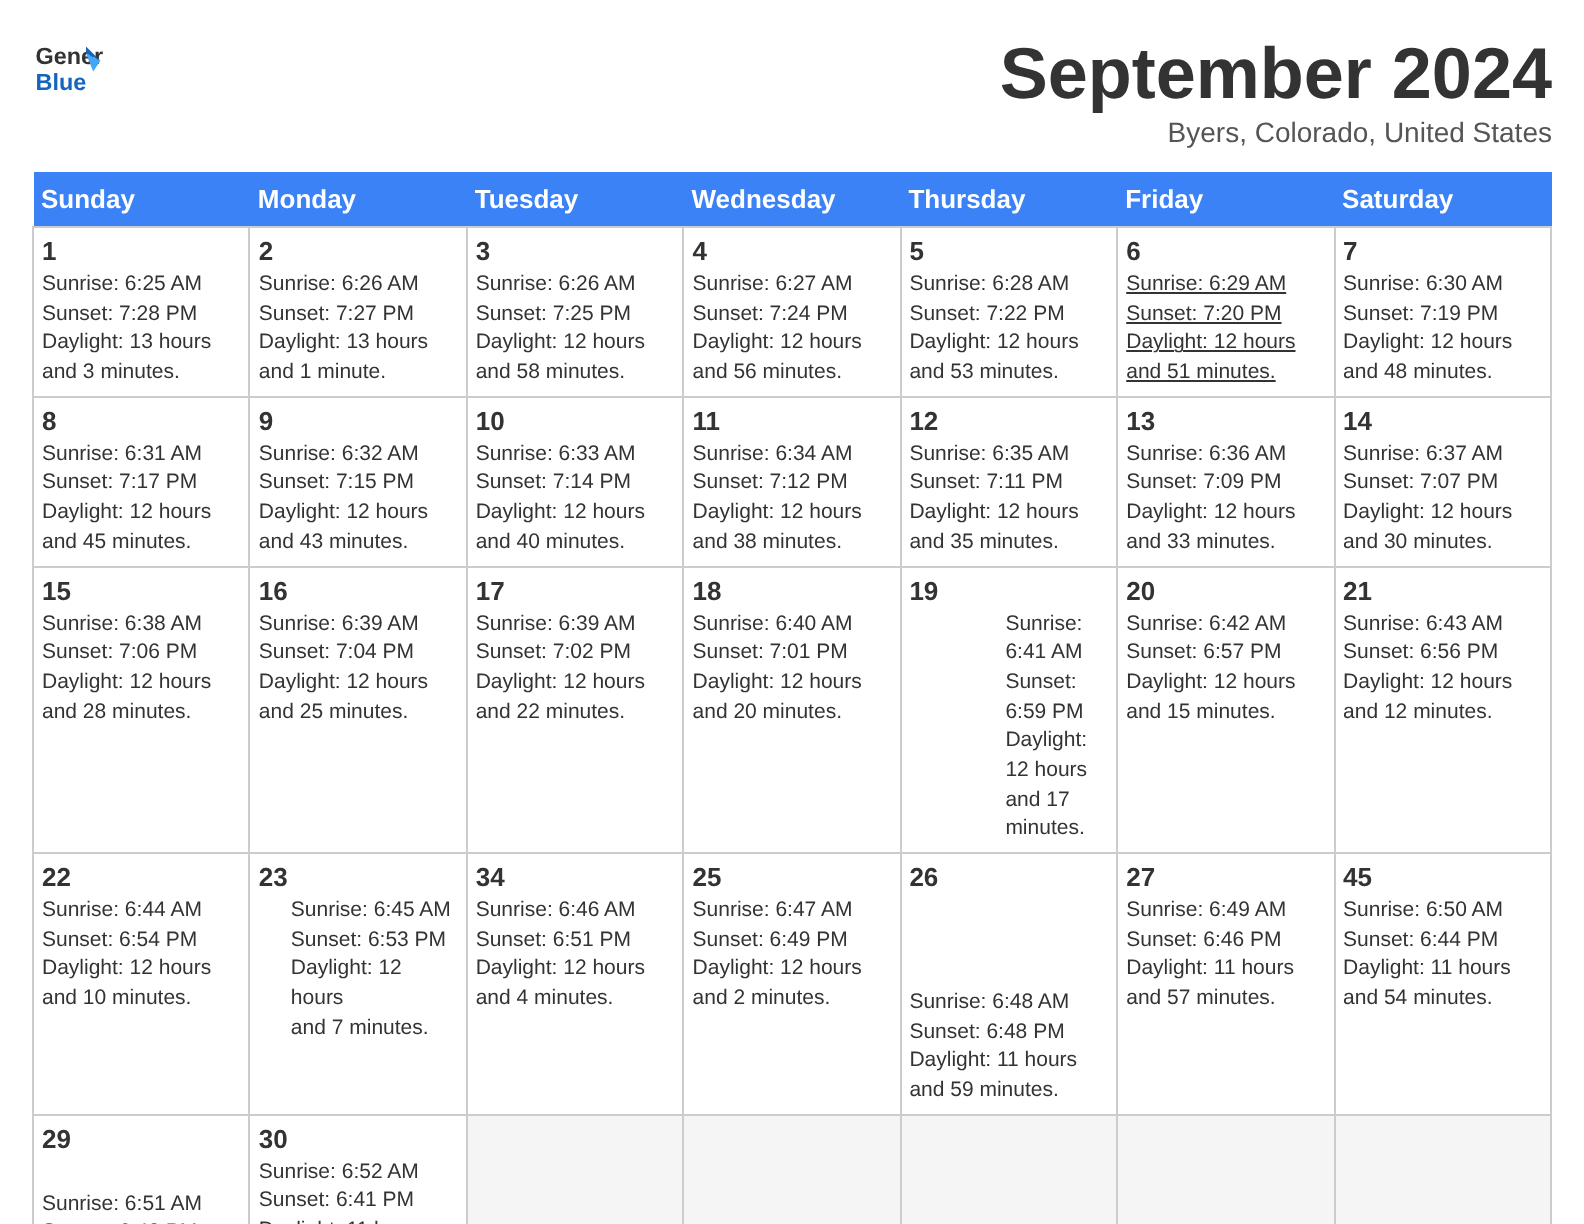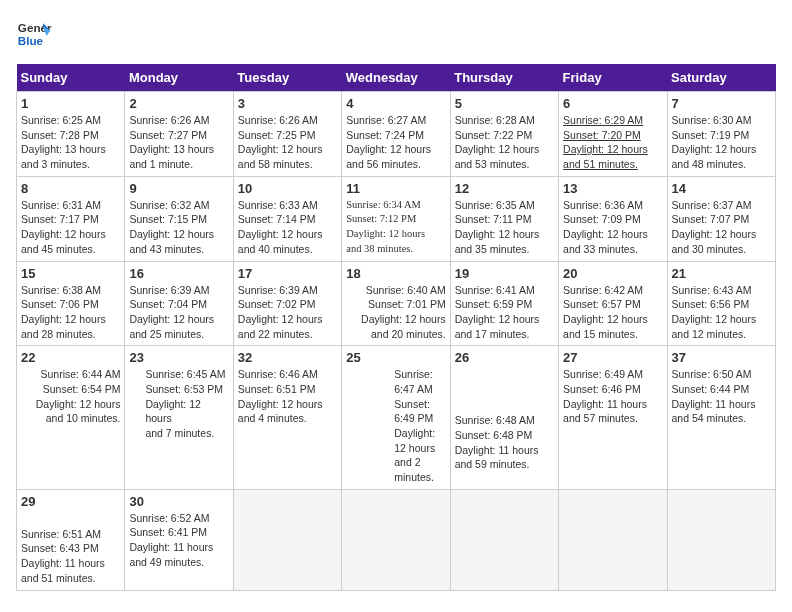--- a/index.html
+++ b/index.html
@@ -36,21 +36,21 @@
     .subtitle {
       font-size: 14px;
       color: #555;
     }
     table {
       width: 100%;
       border-collapse: collapse;
       font-size: 11px;
     }
     thead tr th {
-      background-color: #4c1d95;
+      background-color: #3b82f6;
       color: #fff;
       padding: 6px 4px;
       text-align: left;
       font-size: 13px;
       font-weight: bold;
     }
     tbody tr td {
       border: 1px solid #ccc;
       vertical-align: top;
       padding: 4px;
@@ -78,20 +78,24 @@
 
 <div class="header-area">
   <div class="logo">
     <svg class="logo-icon" viewBox="0 0 40 40">
       <text x="2" y="18" font-size="13" font-weight="bold" fill="#333">General</text>
       <text x="2" y="32" font-size="13" font-weight="bold" fill="#1565c0">Blue</text>
       <polygon points="30,8 38,16 30,12" fill="#1565c0"></polygon>
       <polygon points="30,12 38,16 34,22" fill="#42a5f5"></polygon>
     </svg>
   </div>
+  <div class="title-area">
+    <div class="month-title">September 2024</div>
+    <div class="subtitle">Byers, Colorado, United States</div>
+  </div>
 </div>
 
 <table>
   <thead>
     <tr>
     <th>Sunday</th>
         <th>Monday</th>
         <th>Tuesday</th>
         <th>Wednesday</th>
         <th>Thursday</th>
@@ -168,21 +172,21 @@
         </td>
         <td>
           <span class="day-num">10</span>
           <div class="day-info" style="white-space: pre-line;">Sunrise: 6:33 AM
 Sunset: 7:14 PM
 Daylight: 12 hours
 and 40 minutes.</div>
         </td>
         <td>
           <span class="day-num">11</span>
-          <div class="day-info" style="white-space: pre-line; font-family: Liberation Serif, serif;">Sunrise: 6:34 AM
+          <div class="day-info" style="white-space: pre-line;">Sunrise: 6:34 AM
 Sunset: 7:12 PM
 Daylight: 12 hours
 and 38 minutes.</div>
         </td>
         <td>
           <span class="day-num">12</span>
           <div class="day-info" style="white-space: pre-line;">Sunrise: 6:35 AM
 Sunset: 7:11 PM
 Daylight: 12 hours
 and 35 minutes.</div>
@@ -219,28 +223,28 @@
         </td>
         <td>
           <span class="day-num">17</span>
           <div class="day-info" style="white-space: pre-line;">Sunrise: 6:39 AM
 Sunset: 7:02 PM
 Daylight: 12 hours
 and 22 minutes.</div>
         </td>
         <td>
           <span class="day-num">18</span>
-          <div class="day-info" style="white-space: pre-line; text-align: right;">Sunrise: 6:40 AM
+          <div class="day-info" style="white-space: pre-line;">Sunrise: 6:40 AM
 Sunset: 7:01 PM
 Daylight: 12 hours
 and 20 minutes.</div>
         </td>
         <td>
           <span class="day-num">19</span>
-          <div class="day-info" style="white-space: pre-line;">Sunrise: 6:41 AM
+          <div class="day-info" style="white-space: pre-line; margin-left: 48px;">Sunrise: 6:41 AM
 Sunset: 6:59 PM
 Daylight: 12 hours
 and 17 minutes.</div>
         </td>
         <td>
           <span class="day-num">20</span>
           <div class="day-info" style="white-space: pre-line;">Sunrise: 6:42 AM
 Sunset: 6:57 PM
 Daylight: 12 hours
 and 15 minutes.</div>
@@ -249,62 +253,62 @@
           <span class="day-num">21</span>
           <div class="day-info" style="white-space: pre-line;">Sunrise: 6:43 AM
 Sunset: 6:56 PM
 Daylight: 12 hours
 and 12 minutes.</div>
         </td>
       </tr>
       <tr>
         <td>
           <span class="day-num">22</span>
-          <div class="day-info" style="white-space: pre-line; text-align: right;">Sunrise: 6:44 AM
+          <div class="day-info" style="white-space: pre-line;">Sunrise: 6:44 AM
 Sunset: 6:54 PM
 Daylight: 12 hours
 and 10 minutes.</div>
         </td>
         <td>
           <span class="day-num">23</span>
           <div class="day-info" style="white-space: pre-line; margin-left: 16px;">Sunrise: 6:45 AM
 Sunset: 6:53 PM
 Daylight: 12 hours
 and 7 minutes.</div>
         </td>
         <td>
-          <span class="day-num">32</span>
+          <span class="day-num">34</span>
           <div class="day-info" style="white-space: pre-line;">Sunrise: 6:46 AM
 Sunset: 6:51 PM
 Daylight: 12 hours
 and 4 minutes.</div>
         </td>
         <td>
           <span class="day-num">25</span>
-          <div class="day-info" style="white-space: pre-line; margin-left: 48px;">Sunrise: 6:47 AM
+          <div class="day-info" style="white-space: pre-line;">Sunrise: 6:47 AM
 Sunset: 6:49 PM
 Daylight: 12 hours
 and 2 minutes.</div>
         </td>
         <td>
           <span class="day-num">26</span>
           <div class="day-info" style="white-space: pre-line; margin-top: 48px;">Sunrise: 6:48 AM
 Sunset: 6:48 PM
 Daylight: 11 hours
 and 59 minutes.</div>
         </td>
         <td>
           <span class="day-num">27</span>
           <div class="day-info" style="white-space: pre-line;">Sunrise: 6:49 AM
 Sunset: 6:46 PM
 Daylight: 11 hours
 and 57 minutes.</div>
         </td>
         <td>
-          <span class="day-num">37</span>
+          <span class="day-num">45</span>
           <div class="day-info" style="white-space: pre-line;">Sunrise: 6:50 AM
 Sunset: 6:44 PM
 Daylight: 11 hours
 and 54 minutes.</div>
         </td>
       </tr>
       <tr>
         <td>
           <span class="day-num">29</span>
           <div class="day-info" style="white-space: pre-line; margin-top: 18px;">Sunrise: 6:51 AM

